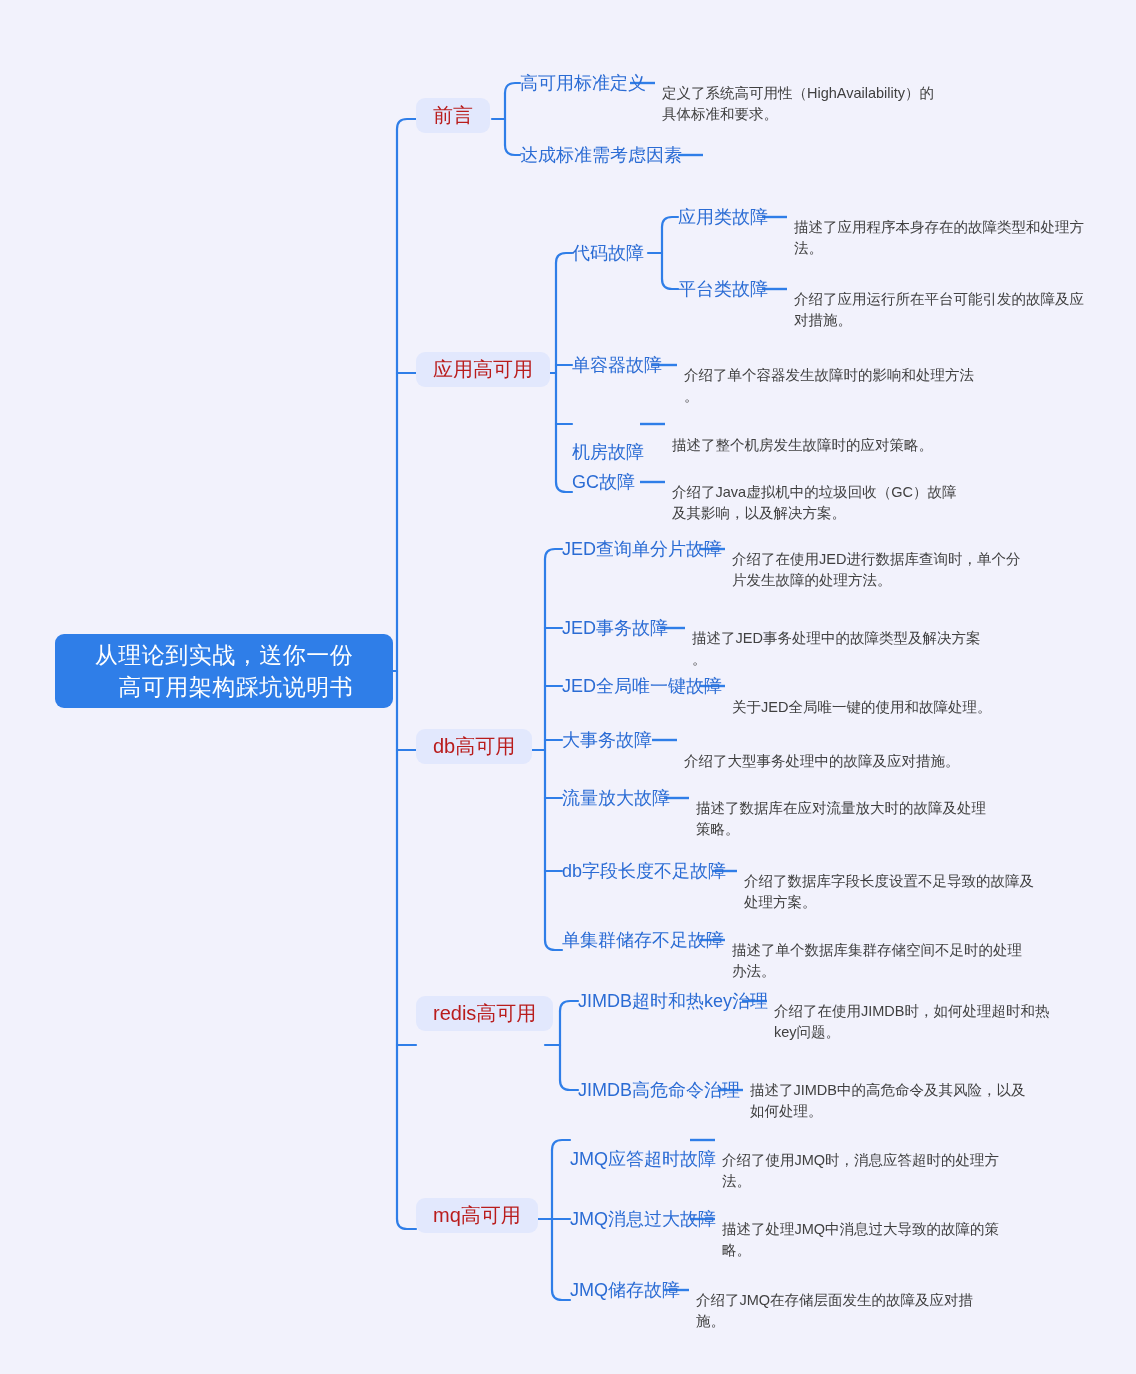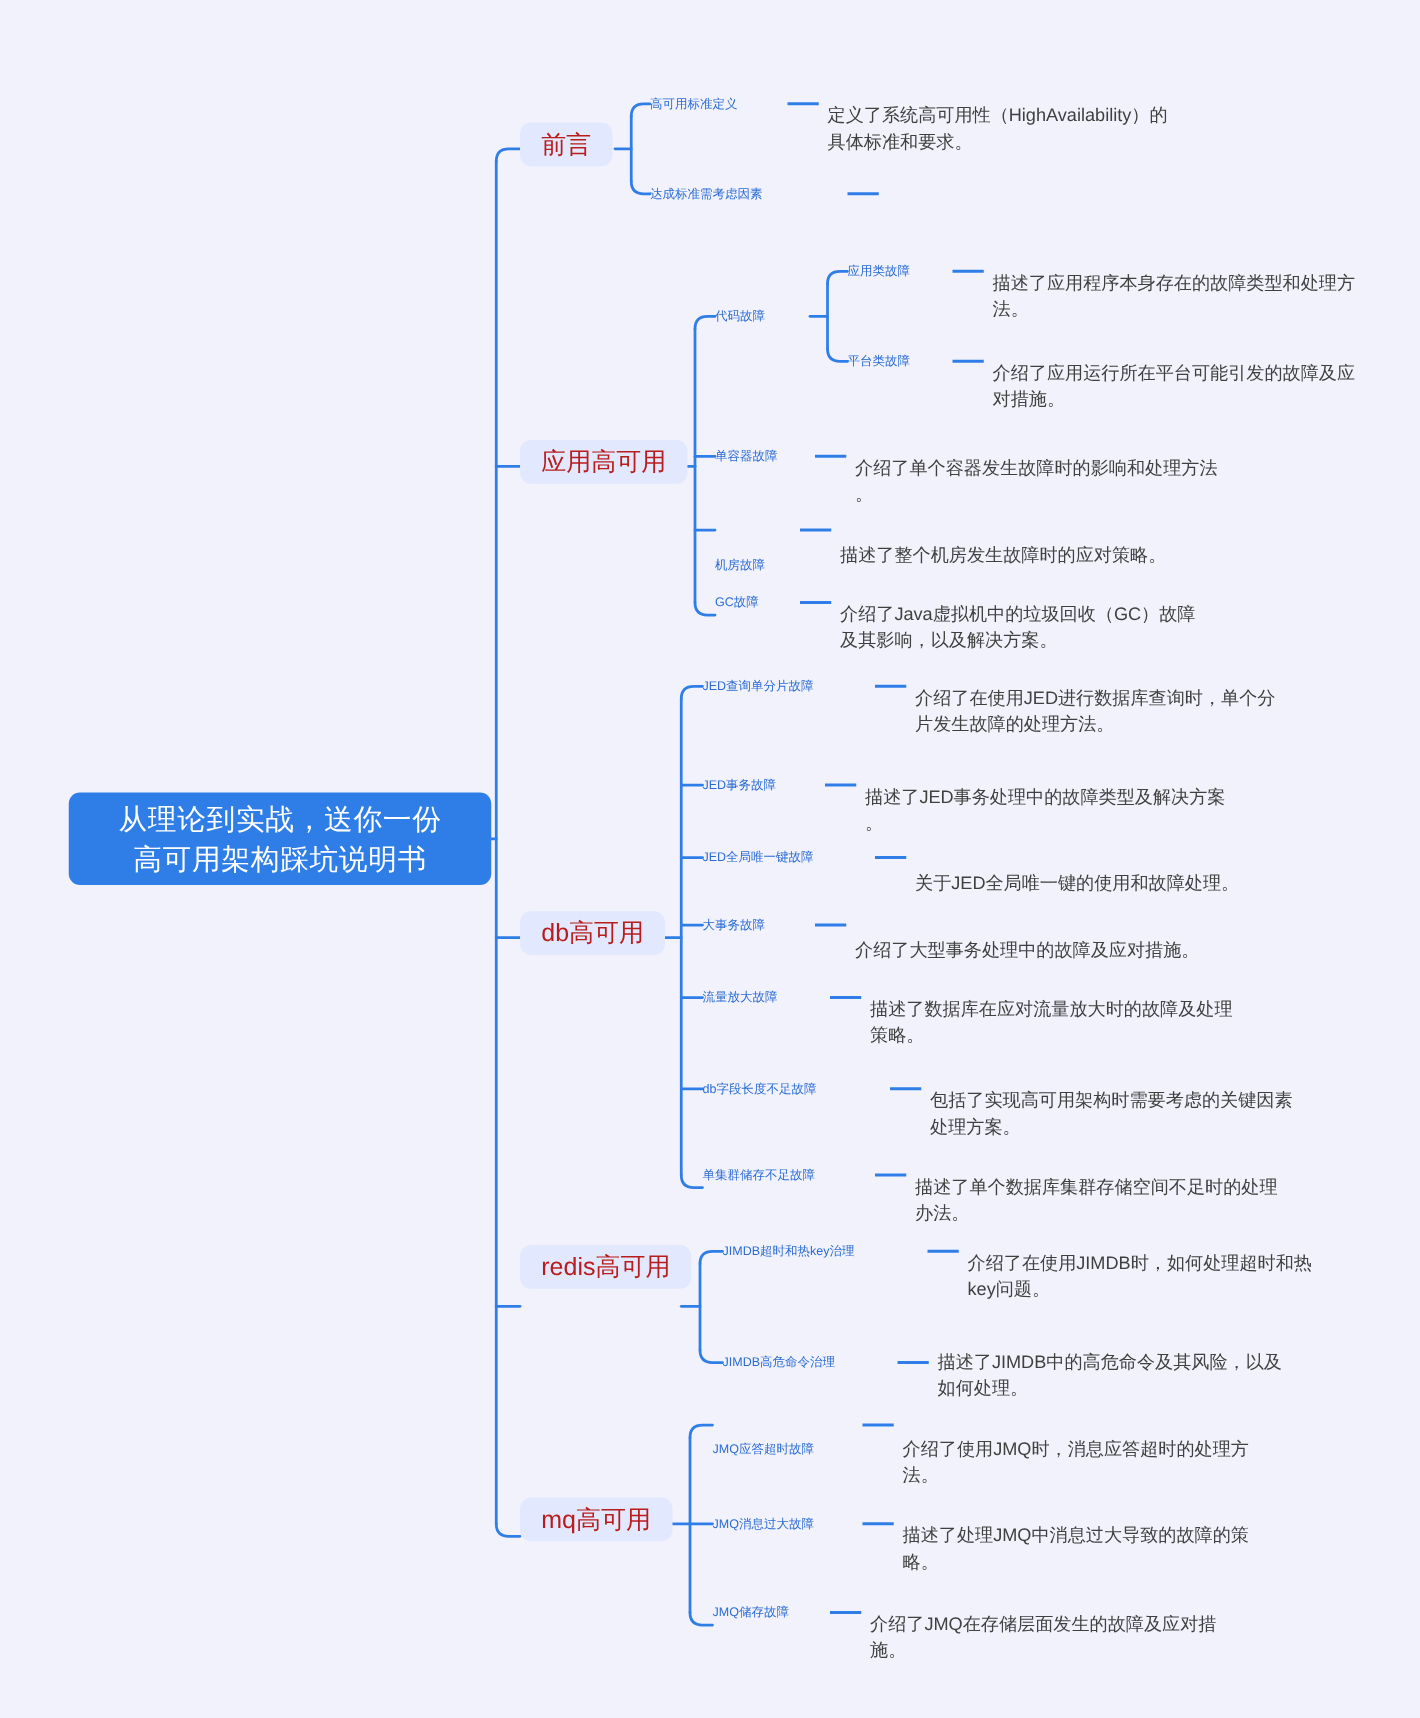--- a/index.html
+++ b/index.html
@@ -16,33 +16,33 @@
   .node{position:absolute;box-sizing:border-box;}
 
   
   .root{
     left:55px;top:634px;width:338px;height:74px;
     background:#2f7ee8;border-radius:9px;
     display:flex;align-items:center;justify-content:center;
     color:#ffffff;font-size:23px;line-height:32px;text-align:center;
     letter-spacing:.5px;
   }
-  .root .rl{display:block;}
+  .root .rl{display:block;text-align:right;}
 
   
   .l1{
     background:#e2e8fd;border-radius:9px;
     display:flex;align-items:center;justify-content:center;
     color:#b91c1c;font-size:20px;height:35px;padding:0 17px;
     white-space:nowrap;
   }
 
   
   .l2{
-    color:#2b6cd4;font-size:10px;white-space:nowrap;
+    color:#2b6cd4;font-size:18px;white-space:nowrap;
     display:flex;align-items:center;height:20px;
   }
 
   
   .desc{
     color:#404040;font-size:14.5px;line-height:21px;
     white-space:pre-line;
   }
 </style>
 </head>
@@ -246,21 +246,21 @@
   </div>
   <div class="node desc" style="left:696px;top:777px;width:340px;">
     <span>描述了数据库在应对流量放大时的故障及处理
 策略。</span>
   </div>
 
   <div class="node l2" style="left:562px;top:861px;">
     <span>db字段长度不足故障</span>
   </div>
   <div class="node desc" style="left:744px;top:850px;width:340px;">
-    <span>包括了实现高可用架构时需要考虑的关键因素
+    <span>介绍了数据库字段长度设置不足导致的故障及
 处理方案。</span>
   </div>
 
   <div class="node l2" style="left:562px;top:930px;">
     <span>单集群储存不足故障</span>
   </div>
   <div class="node desc" style="left:732px;top:919px;width:340px;">
     <span>描述了单个数据库集群存储空间不足时的处理
 办法。</span>
   </div>

